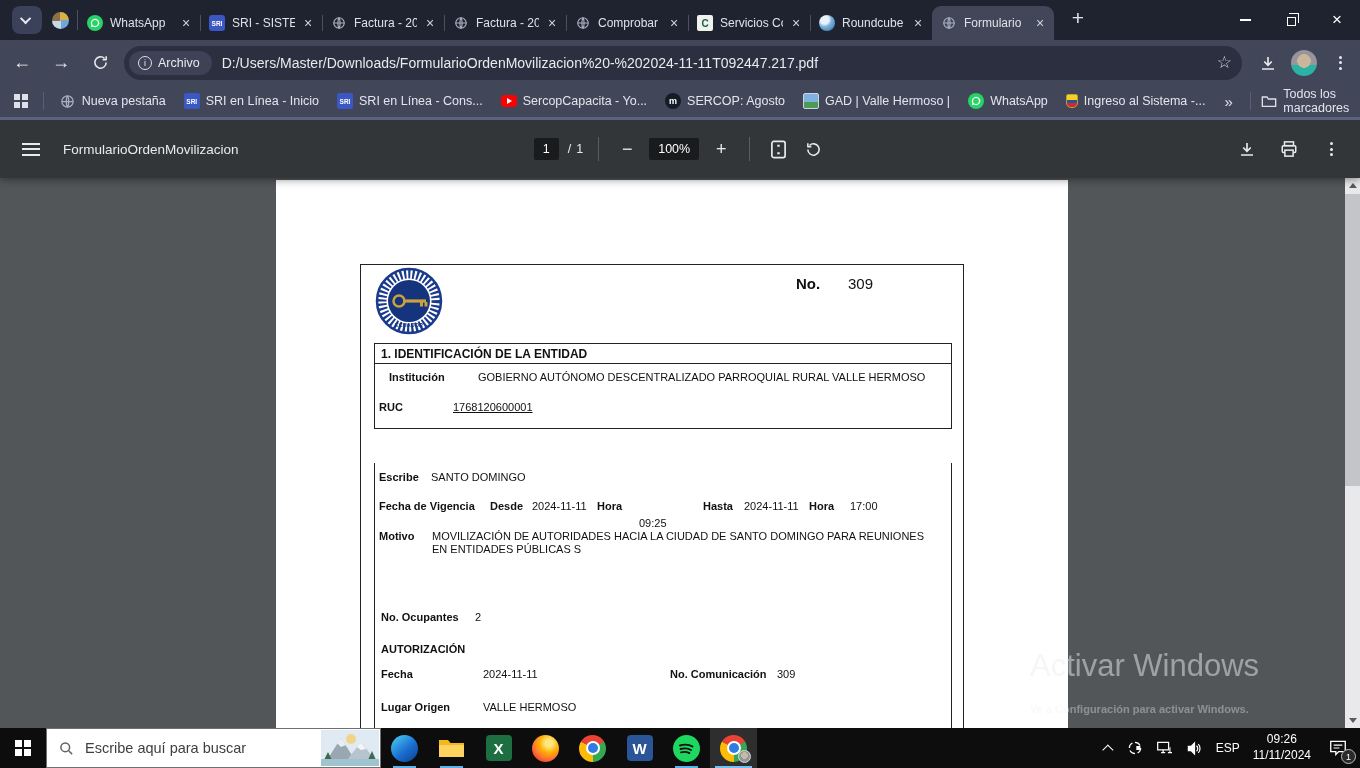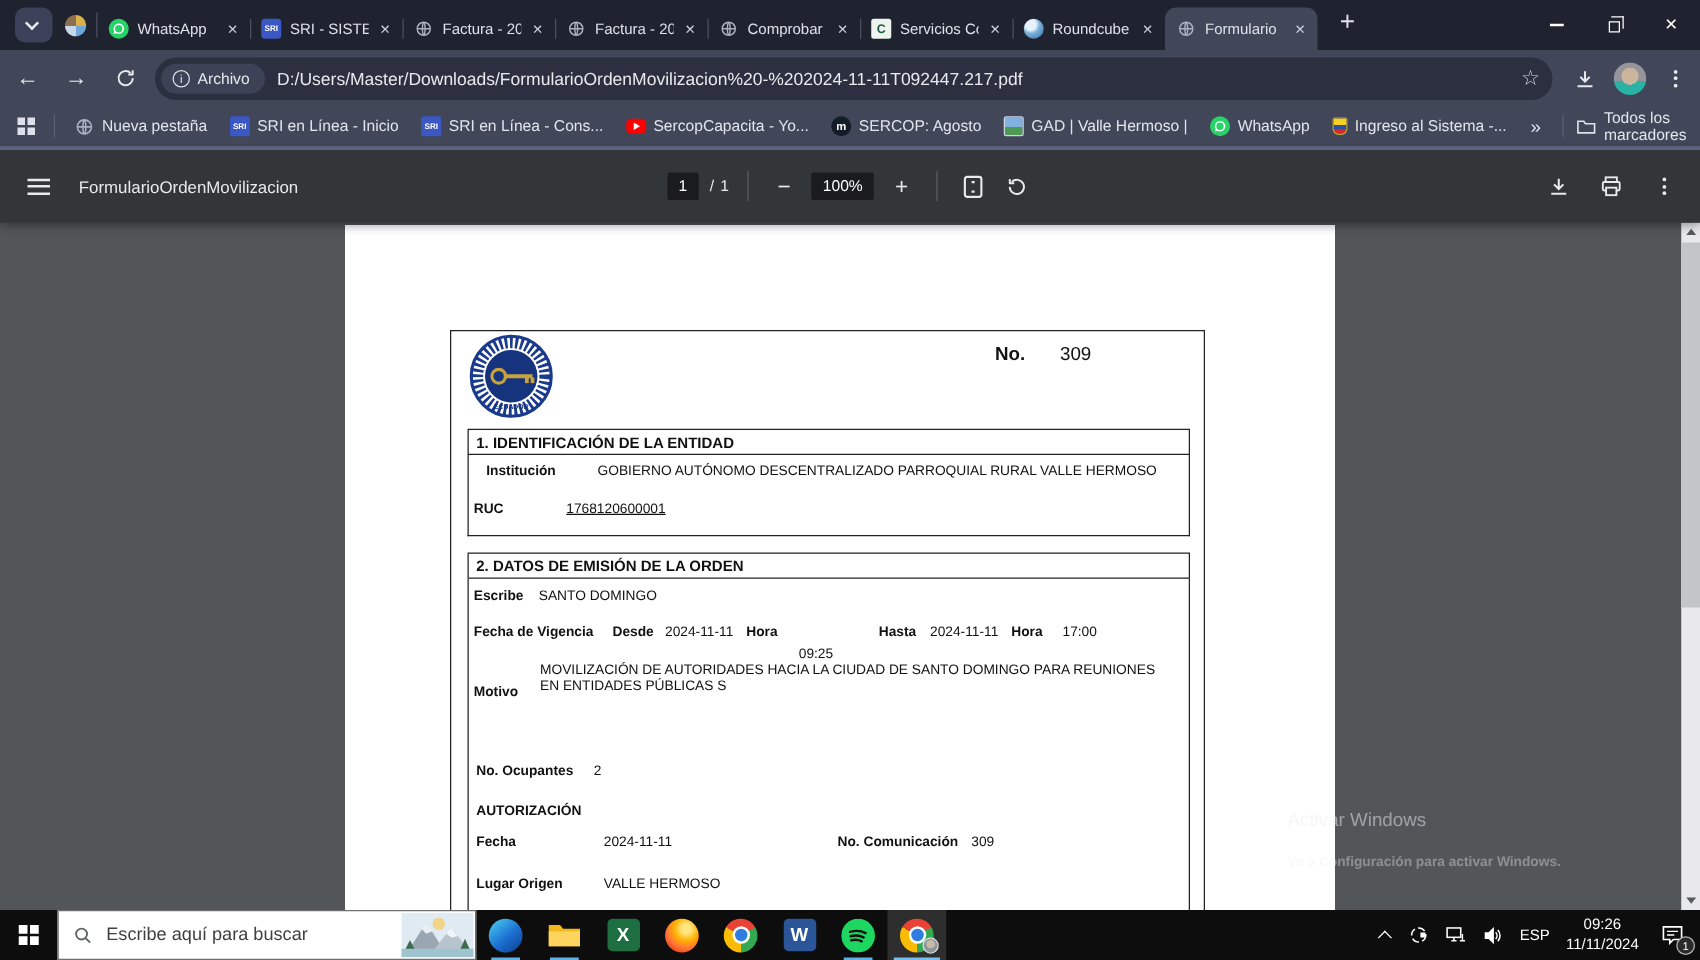--- a/index.html
+++ b/index.html
@@ -88,21 +88,21 @@
   
   .vscroll { position:absolute; right:0; top:0; bottom:0; width:15px; background:#e9e9ec; }
   .sb-arrow { position:absolute; left:0; right:0; height:15px; display:flex; align-items:center; justify-content:center; }
   .sb-arrow.up { top:0; } .sb-arrow.down { bottom:0; }
   .tri-up { border-left:4px solid transparent; border-right:4px solid transparent; border-bottom:5px solid #585b5e; }
   .tri-down { border-left:4px solid transparent; border-right:4px solid transparent; border-top:5px solid #585b5e; }
   .sb-thumb { position:absolute; left:0; right:0; top:16px; height:292px; background:#c3c5c9; }
 
   
   .watermark { position:absolute; left:1030px; top:648px; z-index:16; pointer-events:none; }
-  .wm1 { font-size:15px; color:rgba(235,238,242,.50); }
+  .wm1 { font-size:31px; color:rgba(235,238,242,.50); }
   .wm2 { font-size:11px; color:rgba(235,238,242,.38); margin-top:19px;font-weight:bold; }
 
   
   .taskbar { position:absolute; bottom:0; left:0; right:0; height:40px; background:#0d0d0d; display:flex; align-items:center; z-index:30; }
   .start-btn { width:46px; height:40px; display:flex; align-items:center; justify-content:center; }
   .win-logo { display:grid; grid-template-columns:7px 7px; grid-template-rows:7px 7px; gap:1.5px; }
   .win-logo i { background:#fff; }
   .tsearch { width:335px; height:40px; background:#fff; border:1px solid #6f6f6f; display:flex; align-items:center; gap:11px; padding-left:12px; position:relative; color:#3f3f3f; font-size:14.5px; }
   .tsearch-weather { position:absolute; right:1px; top:1px; width:58px; height:36px; overflow:hidden; }
   .ticons { display:flex; height:40px; }
@@ -394,37 +394,36 @@
     <span class="doc-abs b" style="left:520px; top:95px; font-size:15px;">No.</span>
     <span class="doc-abs" style="left:572px; top:95px; font-size:15px;">309</span>
 
     <div class="sec-head" style="top:163px;">1. IDENTIFICACIÓN DE LA ENTIDAD</div>
     <div class="sec-body" style="top:184px; height:65px;"></div>
     <span class="doc-abs b" style="left:113px; top:191px;">Institución</span>
     <span class="doc-abs" style="left:177px; top:191px;margin-left:25px;">GOBIERNO AUTÓNOMO DESCENTRALIZADO PARROQUIAL RURAL VALLE HERMOSO</span>
     <span class="doc-abs b" style="left:103px; top:221px;">RUC</span>
     <span class="doc-abs" style="left:177px; top:221px;text-decoration:underline;">1768120600001</span>
 
-    <div class="sec-head" style="top:262px;">2. DATOS DE EMISIÓN DE LA ORDEN</div>
     <div class="sec-body" style="top:283px; height:560px;"></div>
 
     <span class="doc-abs b" style="left:103px; top:291px;">Escribe</span>
     <span class="doc-abs" style="left:155px; top:291px;">SANTO DOMINGO</span>
 
     <span class="doc-abs b" style="left:103px; top:320px;">Fecha de Vigencia</span>
     <span class="doc-abs b" style="left:214px; top:320px;">Desde</span>
     <span class="doc-abs" style="left:256px; top:320px;">2024-11-11</span>
     <span class="doc-abs b" style="left:321px; top:320px;">Hora</span>
     <span class="doc-abs" style="left:363px; top:337px;">09:25</span>
     <span class="doc-abs b" style="left:427px; top:320px;">Hasta</span>
     <span class="doc-abs" style="left:468px; top:320px;">2024-11-11</span>
     <span class="doc-abs b" style="left:533px; top:320px;">Hora</span>
     <span class="doc-abs" style="left:574px; top:320px;">17:00</span>
 
-    <span class="doc-abs b" style="left:103px; top:368px;">Motivo</span>
+    <span class="doc-abs b" style="left:103px; top:350px;">Motivo</span>
     <span class="doc-abs wrapval" style="left:156px; top:350px;">MOVILIZACIÓN DE AUTORIDADES HACIA LA CIUDAD DE SANTO DOMINGO PARA REUNIONES EN ENTIDADES PÚBLICAS S</span>
 
     <span class="doc-abs b" style="left:105px; top:431px;">No. Ocupantes</span>
     <span class="doc-abs" style="left:199px; top:431px;">2</span>
 
     <span class="doc-abs b" style="left:105px; top:463px;">AUTORIZACIÓN</span>
 
     <span class="doc-abs b" style="left:105px; top:488px;">Fecha</span>
     <span class="doc-abs" style="left:207px; top:488px;">2024-11-11</span>
     <span class="doc-abs b" style="left:394px; top:488px;">No. Comunicación</span>

